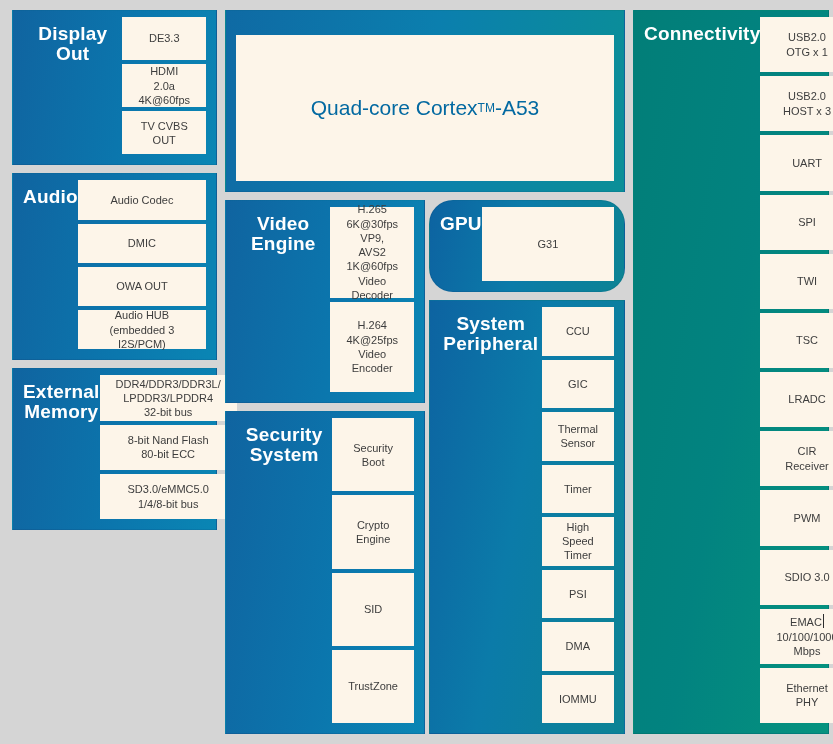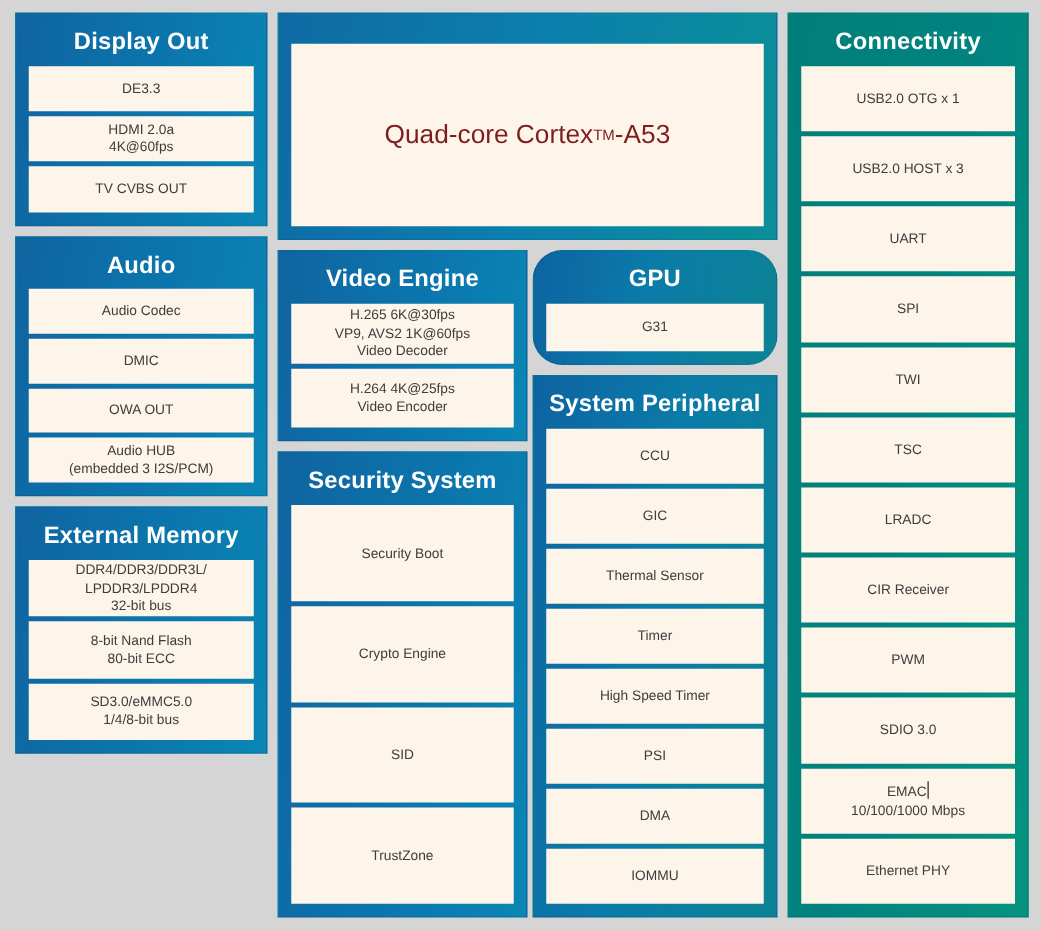--- a/index.html
+++ b/index.html
@@ -24,21 +24,21 @@
   .col-mid{width:200px;}
   .col-mid2{width:196px;}
   .col-right{width:196px;}
   .col-center{flex:1;display:flex;flex-direction:column;gap:8px;}
   .row-mid{display:flex;gap:4px;flex:1;}
 
   
   .block{
     box-sizing:border-box;
     padding:6px 10px 10px 10px;
-    display:flex;flex-direction:column;
+    display:flex;flex-direction:row;
     border:1px solid rgba(0,0,0,.05);
   }
   .block.blue{background:linear-gradient(100deg,#1064a0 0%,#0b76ad 55%,#0a86b4 100%);}
   .block.bluegreen{background:linear-gradient(100deg,#0d63a1 0%,#0b7ba9 45%,#0c8394 100%);}
   .block.teal{background:linear-gradient(100deg,#027e78 0%,#028380 50%,#05937f 100%);}
   .block.cpu{background:linear-gradient(100deg,#0f6aa4 0%,#0b7fae 50%,#0b8f97 100%);}
 
   .block-title{
     color:#ffffff;
     font-weight:bold;
@@ -64,21 +64,21 @@
   }
   .cell.grow{flex:1;}
   .cell .ln{display:block;}
 
   
   .cpu-wrap{height:182px;}
   .cpu-cell{
     background:#fdf5e9;
     flex:1;
     display:flex;align-items:center;justify-content:center;
-    font-size:21px;color:#7f1d1d;
+    font-size:21px;color:#0369a1;
     margin-top:18px;
   }
   .cpu-cell sup{font-size:12px;vertical-align:super;}
 
   .gpu-wrap{height:92px;border-radius:24px;}
 
   
   .caret{
     display:inline-block;
     width:1px;height:14px;

